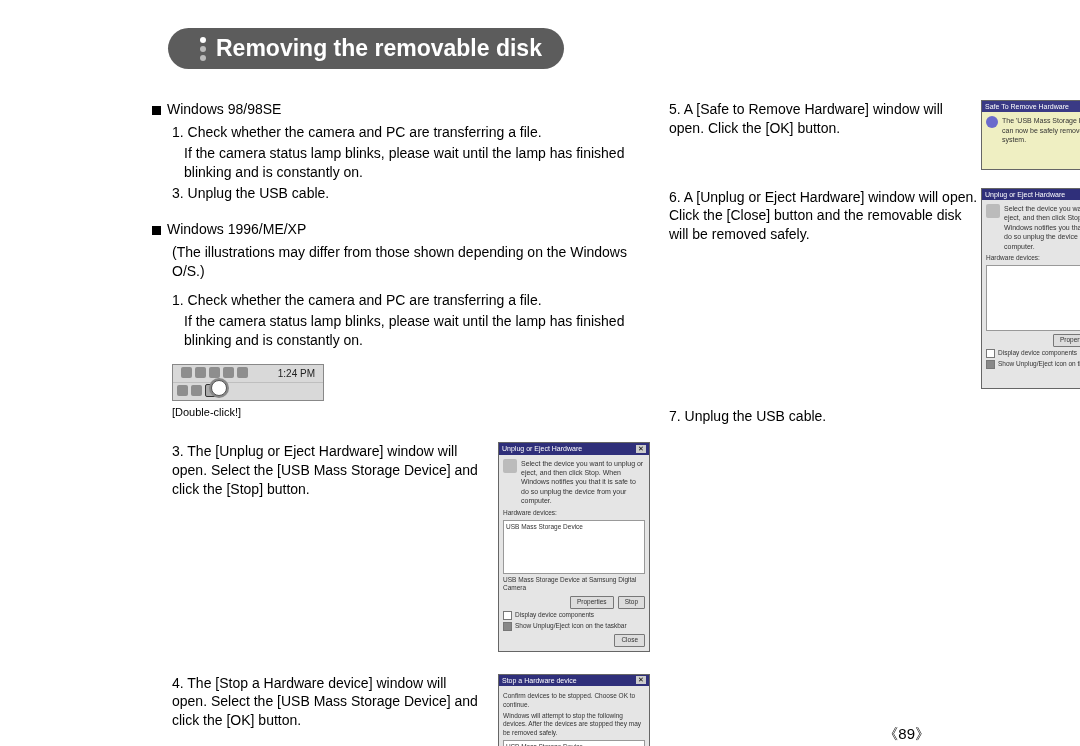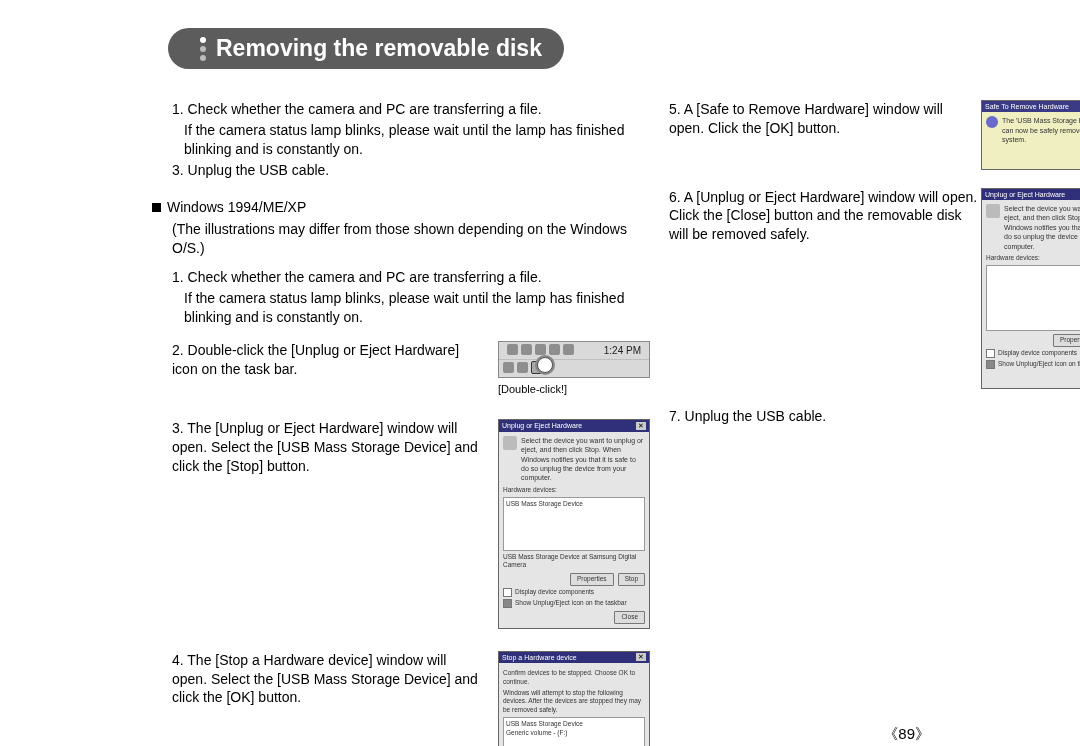--- a/index.html
+++ b/index.html
@@ -61,38 +61,36 @@
         </span>
       <span>Removing the removable disk</span>
     </div>
   </div>
 
   <div class="body">
 
     <div class="col">
 
       <div class="block">
+        <p class="sec-head"><span class="sq"></span><span>Windows 98/98SE</span></p>
         <div class="indent">
           <p class="step">1. Check whether the camera and PC are transferring a file.</p>
           <p class="step" style="padding-left:12px">If the camera status lamp blinks, please wait until the lamp has finished blinking and is constantly on.</p>
           <p class="step">3. Unplug the USB cable.</p>
         </div>
       </div>
 
       <div class="block">
-        <p class="sec-head"><span class="sq"></span><span>Windows 1994/ME/XP</span></p>
+        <p class="sec-head"><span class="sq"></span><span>Windows 1996/ME/XP</span></p>
         <div class="indent">
           <p class="step">(The illustrations may differ from those shown depending on  the Windows O/S.)</p>
           <p class="step" style="margin-top:10px">1. Check whether the camera and PC are transferring a file.</p>
           <p class="step" style="padding-left:12px">If the camera status lamp blinks, please wait until the lamp has finished blinking and is constantly on.</p>
 
           <div class="flex-step" style="margin-top:14px">
-            <div class="txt">
-                <p class="step">2. Double-click the [Unplug or Eject Hardware] icon on the task bar.</p>
-              </div>
             <div class="fig">
               <div class="taskbar">
                 <div class="r1">
                   <span style="display:flex;gap:3px">
                       <span class="tico"></span>
                       <span class="tico"></span>
                       <span class="tico"></span>
                       <span class="tico"></span>
                       <span class="tico"></span>
                     </span>

